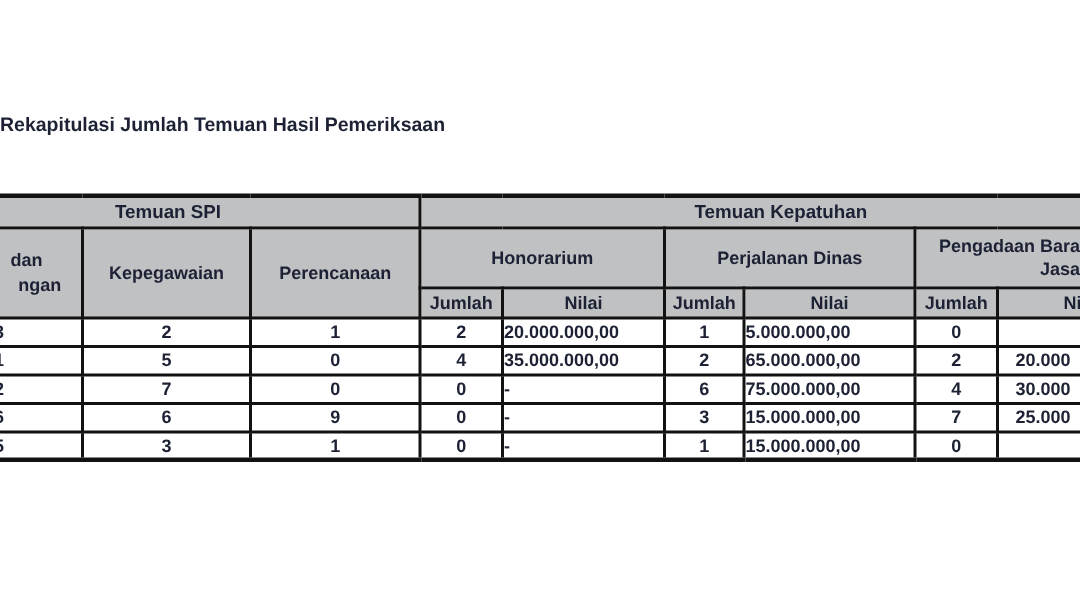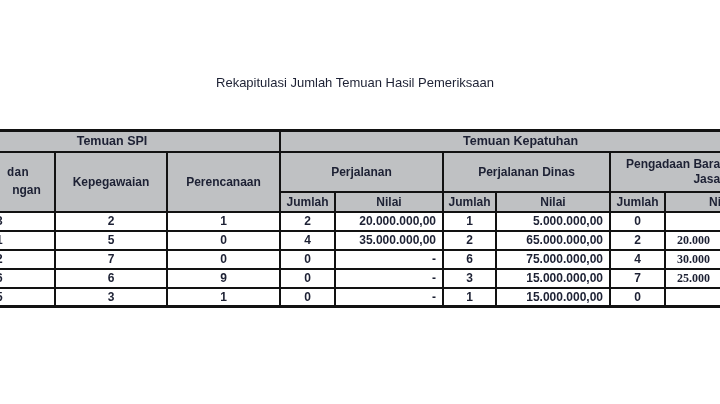--- a/index.html
+++ b/index.html
@@ -1,22 +1,22 @@
 <!DOCTYPE html>
 <html style="--page-bg: #ffffff; --header-bg: #bfc1c3; --border: #121212; --text: #1d2134;"><head>
 <meta charset="utf-8">
 <style>
   html,body{margin:0;padding:0;background:#ffffff;}
   .page{
     position:relative;width:720px;height:404px;background:var(--page-bg,#fff);
     overflow:hidden;font-family:"Liberation Sans",sans-serif;color:var(--text,#1d2134);
   }
   .title-block{
-    position:absolute;top:74px;left:0;width:710px;text-align:center;
-    font-weight:normal;font-size:13px;line-height:18px;color:var(--text,#1d2134);
+    position:absolute;top:74px;left:0;width:710px;text-align:left;
+    font-weight:bold;font-size:13px;line-height:18px;color:var(--text,#1d2134);
   }
   table.report{
     position:absolute;top:129px;left:0;width:720px;height:179px;
     border-collapse:collapse;table-layout:fixed;
   }
   th,td{
     border:2px solid var(--border,#121212);
     font-size:12px;font-weight:bold;color:var(--text,#1d2134);
     padding:0;overflow:hidden;white-space:nowrap;text-align:center;vertical-align:middle;
   }
@@ -26,30 +26,30 @@
   tr.r-grp th{font-size:12.5px;border-top:3px solid var(--border,#121212);}
   tr.r-hdr{height:40px;}
   tr.r-sub{height:20px;}
   tr.r-data{height:19px;}
   tr.r-last td{border-bottom:3px solid var(--border,#121212);}
   .no-l{border-left:none;}
   .no-r{border-right:none;}
   .grp-spi{padding-right:55px;}
   .grp-kep{padding-left:40px;}
   .c1h div{text-align:left;line-height:17px;}
-  .c1h .frag1{padding-left:7px;font-family:Liberation Mono, monospace;}
+  .c1h .frag1{padding-left:7px;}
   .c1h .frag2{margin-left:-1px;text-align:center;}
   .pgh div{text-align:right;line-height:15px;}
   .pgh .pg1{padding-left:13px;}
   .pgh .pg2{padding-left:18px;}
   .ni{text-align:right;padding-left:43px;}
   td.c1{text-align:left;}
   td.c1 .sliver{display:inline-block;margin-left:-4px;}
-  td.nilai{text-align:right;padding-right:6px;}
-  td.c9{text-align:left;padding-left:11px;font-family:Liberation Serif, serif;}
+  td.nilai{text-align:left;padding-right:6px;}
+  td.c9{text-align:left;padding-left:11px;}
 </style>
 </head>
 <body>
 
 <div class="page">
 
   <div class="title-block">
     <div>Rekapitulasi Jumlah Temuan Hasil Pemeriksaan</div>
   </div>
 
@@ -72,21 +72,21 @@
       <th colspan="6" class="no-r grp-kep">Temuan Kepatuhan</th>
     </tr>
 
     <tr class="r-hdr">
       <th rowspan="2" class="no-l c1h">
         <div class="frag1">dan</div>
         <div class="frag2">ngan</div>
       </th>
       <th rowspan="2">Kepegawaian</th>
       <th rowspan="2">Perencanaan</th>
-      <th colspan="2">Perjalanan</th>
+      <th colspan="2">Honorarium</th>
       <th colspan="2">Perjalanan Dinas</th>
       <th colspan="2" class="no-r pgh">
         <div class="pg1">Pengadaan Bara</div>
         <div class="pg2">Jasa</div>
       </th>
     </tr>
 
     <tr class="r-sub">
       <th>Jumlah</th>
       <th>Nilai</th>

